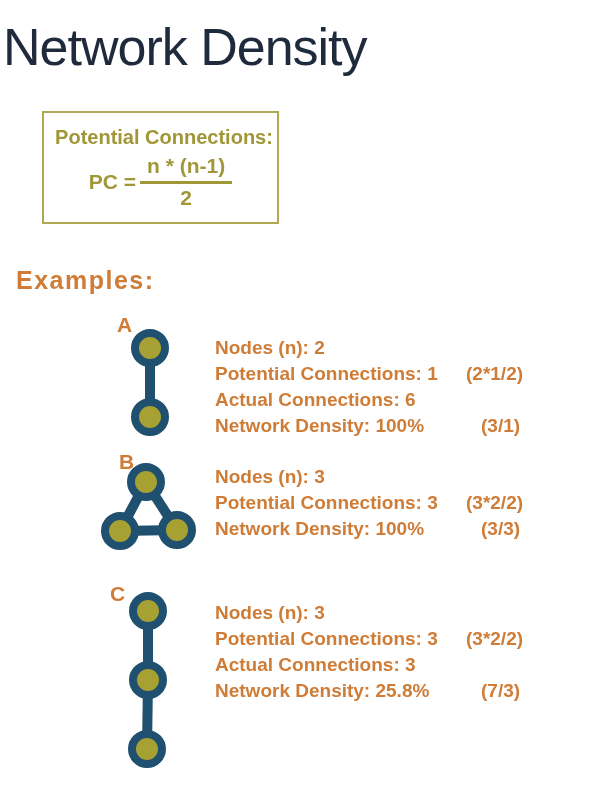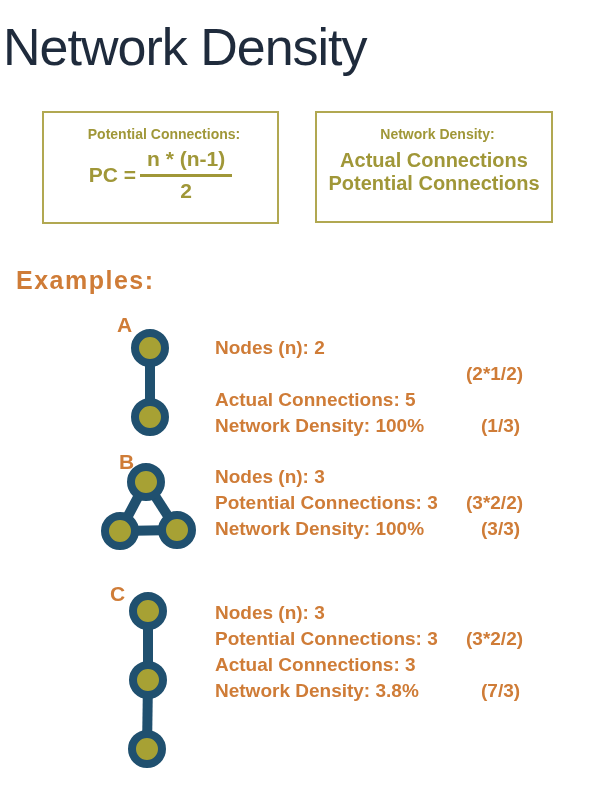--- a/index.html
+++ b/index.html
@@ -36,21 +36,21 @@
     position: absolute;
     border: 2px solid var(--olive-border);
     text-align: center;
     color: var(--olive);
   }
   .box-left  { left: 42px;  top: 111px; width: 237px; height: 113px; }
   .box-right { left: 315px; top: 111px; width: 238px; height: 112px; }
   .box-heading {
     margin-top: 13px;
     font-weight: bold;
-    font-size: 14px;
+    font-size: 20px;
     margin-left: 7px;
   }
   .formula-row {
     display: flex;
     justify-content: center;
     align-items: center;
     gap: 4px;
     margin-top: 5px;
     font-weight: bold;
     font-size: 21px;
@@ -117,50 +117,43 @@
     <div class="box-heading">Potential Connections:</div>
     <div class="formula-row">
       <span>PC =</span>
       <span class="fraction">
         <span class="numer">n * (n-1)</span>
         <span class="denom">2</span>
       </span>
     </div>
   </div>
 
-  <div class="box box-right">
-    <div class="box-heading">Network Density:</div>
-    <div class="density-frac">
-      <span class="numer">Actual Connections</span>
-      <span class="density-divider"></span>
-      <span class="denom">Potential Connections</span>
-    </div>
-  </div>
 
   <div class="examples-label">Examples:</div>
 
   <div class="example-label" id="label-a">A</div>
   <svg class="graph" id="graph-a" width="50" height="122">
       <line x1="25" y1="26" x2="25" y2="95" stroke="#20506f" stroke-width="10"></line>
       <circle cx="25" cy="26" r="15" fill="#a7a134" stroke="#20506f" stroke-width="8"></circle>
       <circle cx="25" cy="95" r="15" fill="#a7a134" stroke="#20506f" stroke-width="8"></circle>
     </svg>
   <div class="stats" id="stats-a">
     <div class="stat-row">
       <span>Nodes (n): 2</span>
     </div>
     <div class="stat-row">
+      <span>Potential Connections: 1</span>
       <span class="stat-formula">(2*1/2)</span>
     </div>
     <div class="stat-row">
-      <span>Actual Connections: 5</span>
+      <span>Actual Connections: 6</span>
     </div>
     <div class="stat-row">
       <span>Network Density: 100%</span>
-      <span class="stat-formula wide">(1/3)</span>
+      <span class="stat-formula wide">(3/1)</span>
     </div>
   </div>
 
   <div class="example-label" id="label-b">B</div>
   <svg class="graph" id="graph-b" width="110" height="100">
       <line x1="51" y1="26" x2="25" y2="75" stroke="#20506f" stroke-width="10"></line>
       <line x1="51" y1="26" x2="82" y2="74" stroke="#20506f" stroke-width="10"></line>
       <line x1="25" y1="75" x2="82" y2="74" stroke="#20506f" stroke-width="10"></line>
       <circle cx="51" cy="26" r="15" fill="#a7a134" stroke="#20506f" stroke-width="8"></circle>
       <circle cx="25" cy="75" r="15" fill="#a7a134" stroke="#20506f" stroke-width="8"></circle>
@@ -193,18 +186,18 @@
       <span>Nodes (n): 3</span>
     </div>
     <div class="stat-row">
       <span>Potential Connections: 3</span>
       <span class="stat-formula">(3*2/2)</span>
     </div>
     <div class="stat-row">
       <span>Actual Connections: 3</span>
     </div>
     <div class="stat-row">
-      <span>Network Density: 3.8%</span>
+      <span>Network Density: 25.8%</span>
       <span class="stat-formula wide">(7/3)</span>
     </div>
   </div>
 
 </div>
 
 </body></html>

